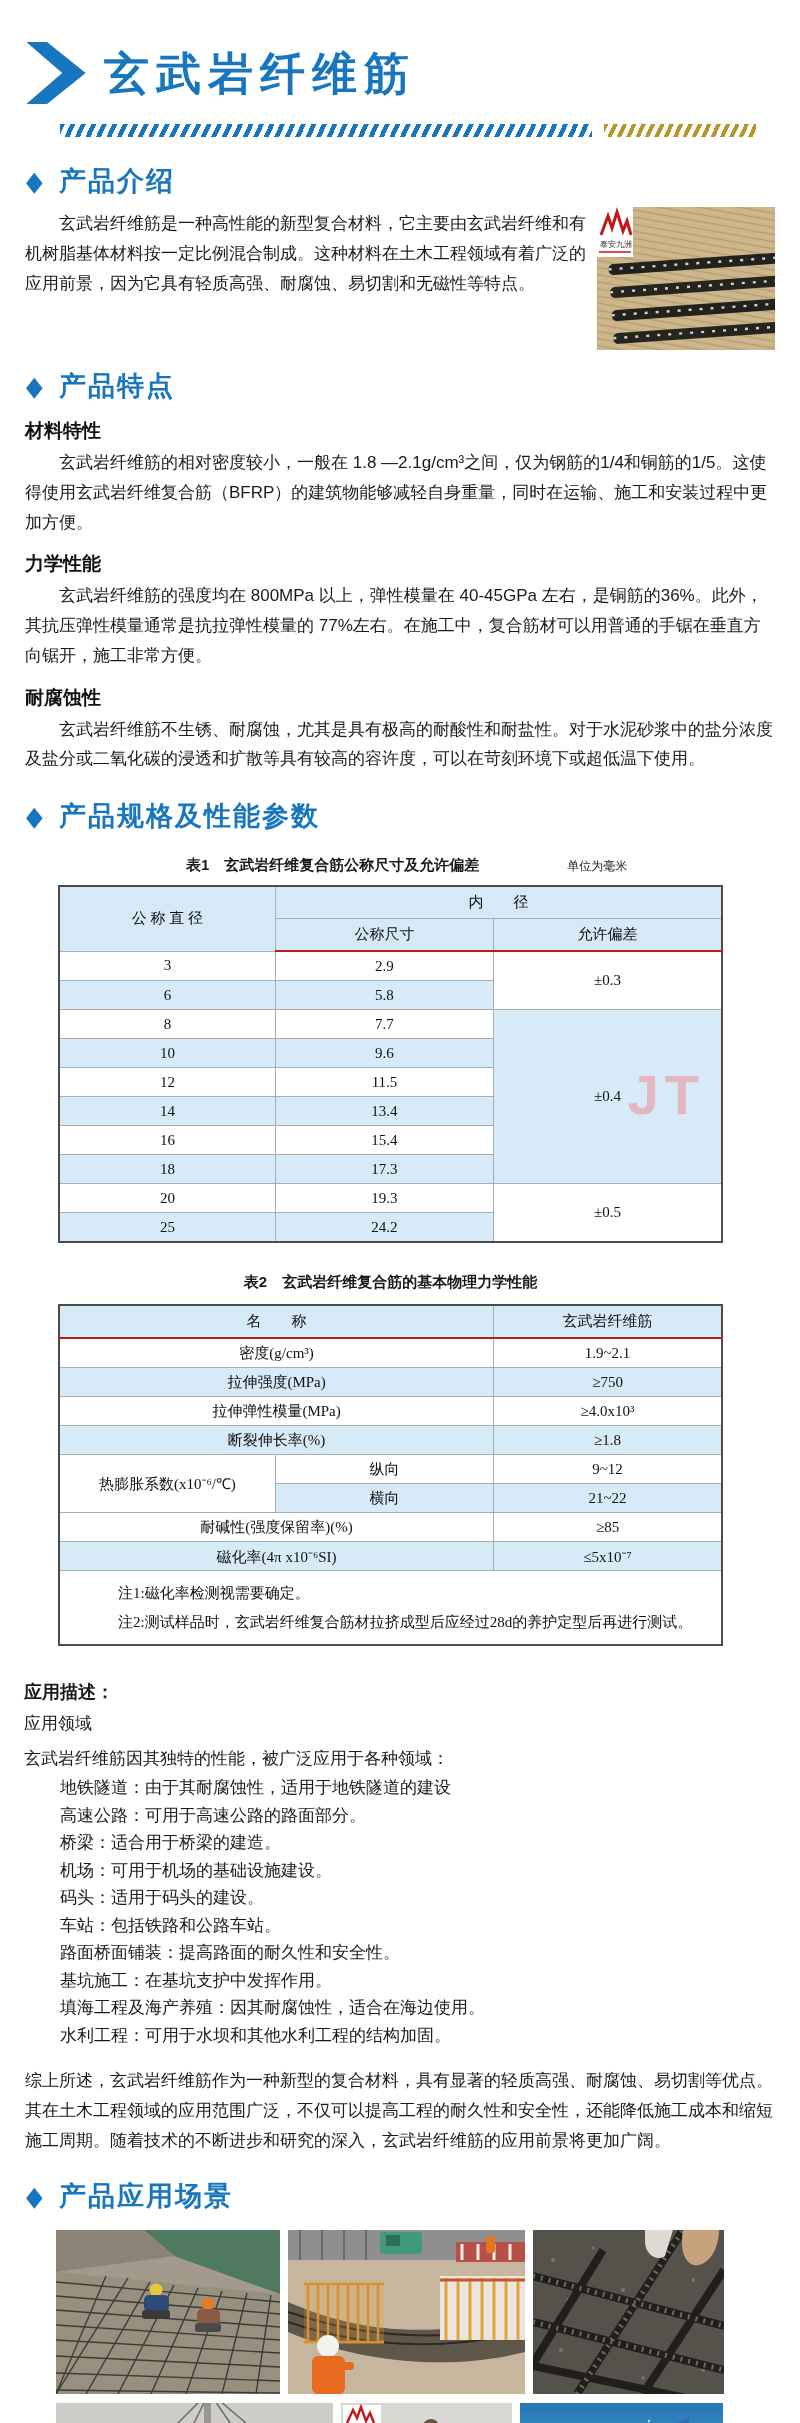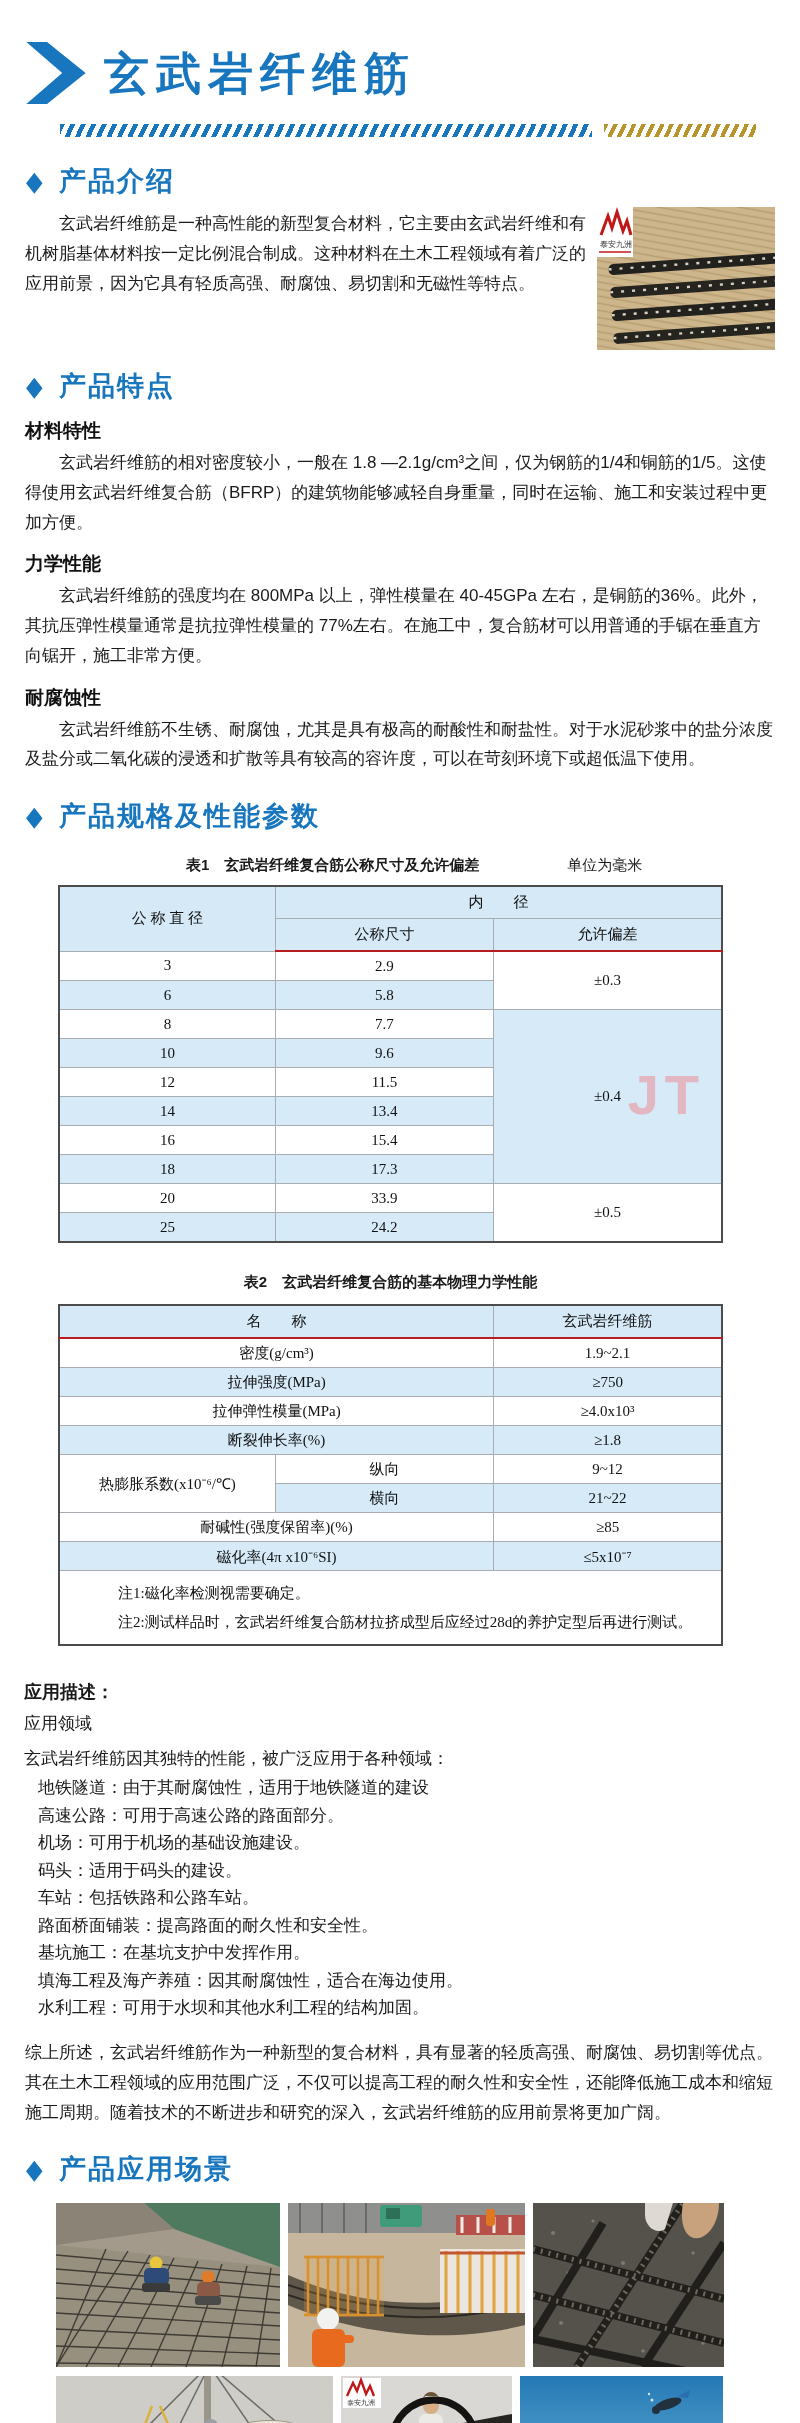--- a/index.html
+++ b/index.html
@@ -21,21 +21,21 @@
   .intro-wrap{display:flex;margin:10px 25px 0 25px;}
   .para{font-size:17px;line-height:1.75;text-indent:2em;margin:0;}
   .intro-text{flex:1;}
   .intro-photo{position:relative;width:178px;height:143px;flex:0 0 auto;margin-top:-2px;}
   
   .feature-block{margin:14px 25px 0 25px;}
   .feature-title{font-size:19px;font-weight:700;color:#111;margin:10px 0 4px 0;}
   
   .t1cap{display:flex;align-items:baseline;margin:22px 0 10px 58px;width:665px;}
   .t1cap .cap{font-weight:700;font-size:15px;margin-left:128px;}
-  .t1cap .unit{font-family:Liberation Serif, serif;font-size:15px;margin-left:88px;}
+  .t1cap .unit{font-family:Liberation Serif, serif;font-size:12px;margin-left:88px;}
   .t2cap{width:665px;margin:30px 0 12px 58px;text-align:center;font-weight:700;font-size:15px;}
   table.spec{border-collapse:collapse;width:665px;margin-left:58px;
              font-family:"Liberation Serif",serif;font-size:15px;color:#111;
              border:2px solid #4c4c4c;}
   table.spec td,table.spec th{border:1px solid #a7adb3;text-align:center;font-weight:400;
              height:28px;padding:0 4px;}
   table.spec .hrow td{height:31px;background:#d5e9f7;}
   table.spec .hdr-sep td{border-bottom:2px solid #b91c1c;}
   .bg{background:#d6eaf8;}
   .grp td{border-top:2px solid #4c4c4c;}
@@ -43,21 +43,21 @@
   .jt-mark{position:absolute;right:16px;top:50%;transform:translateY(-54%);
            font-family:"Liberation Sans",sans-serif;font-size:56px;font-weight:700;
            letter-spacing:6px;color:rgba(238,140,148,.55);pointer-events:none;}
   .notes-cell{text-align:left !important;padding:8px 10px 8px 58px !important;line-height:1.9;height:auto !important;}
   .notes-cell div{white-space:nowrap;}
   
   .app-title{font-size:18px;font-weight:700;margin:34px 8px 0 24px;}
   .app-sub{font-size:17px;margin:8px 0 0 24px;}
   .app-lead{font-size:17px;margin:10px 0 0 24px;line-height:1.6;}
   .app-list{margin:2px 0 0 0;padding:0;list-style:none;}
-  .app-list li{font-size:17px;line-height:1.62;padding-left:38px;}
+  .app-list li{font-size:17px;line-height:1.62;padding-left:60px;}
   .app-summary{font-size:17px;line-height:1.78;margin:16px 25px 0 25px;}
   
   .scene-row{display:flex;gap:8px;margin-left:56px;}
   .scene-row.r1{margin-top:16px;}
   .scene-row.r2{margin-top:9px;}
   .ph{overflow:hidden;background:#ccc;flex:0 0 auto;}
   .ph svg{display:block;}
 </style>
 </head>
 <body>
@@ -186,21 +186,21 @@
       <tr>
         <td>16</td>
         <td>15.4</td>
       </tr>
       <tr>
         <td class="bg">18</td>
         <td class="bg">17.3</td>
       </tr>
       <tr class="grp">
         <td>20</td>
-        <td>33.9</td>
+        <td>19.3</td>
         <td rowspan="2">±0.5</td>
       </tr>
       <tr>
         <td class="bg">25</td>
         <td class="bg">24.2</td>
       </tr>
     </tbody>
   </table>
 
   <div class="t2cap">表2　玄武岩纤维复合筋的基本物理力学性能</div>
@@ -256,20 +256,21 @@
       </tr>
     </tbody>
   </table>
 
   <div class="app-title">应用描述：</div>
   <div class="app-sub">应用领域</div>
   <div class="app-lead">玄武岩纤维筋因其独特的性能，被广泛应用于各种领域：</div>
   <ul class="app-list">
     <li>地铁隧道：由于其耐腐蚀性，适用于地铁隧道的建设</li>
     <li>高速公路：可用于高速公路的路面部分。</li>
+    <li>桥梁：适合用于桥梁的建造。</li>
     <li>机场：可用于机场的基础设施建设。</li>
     <li>码头：适用于码头的建设。</li>
     <li>车站：包括铁路和公路车站。</li>
     <li>路面桥面铺装：提高路面的耐久性和安全性。</li>
     <li>基坑施工：在基坑支护中发挥作用。</li>
     <li>填海工程及海产养殖：因其耐腐蚀性，适合在海边使用。</li>
     <li>水利工程：可用于水坝和其他水利工程的结构加固。</li>
   </ul>
   <p class="app-summary">综上所述，玄武岩纤维筋作为一种新型的复合材料，具有显著的轻质高强、耐腐蚀、易切割等优点。其在土木工程领域的应用范围广泛，不仅可以提高工程的耐久性和安全性，还能降低施工成本和缩短施工周期。随着技术的不断进步和研究的深入，玄武岩纤维筋的应用前景将更加广阔。</p>
 

